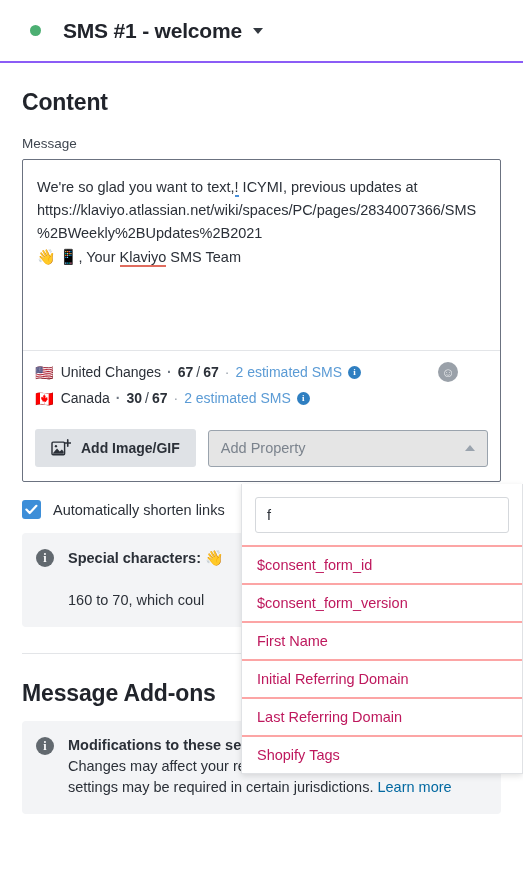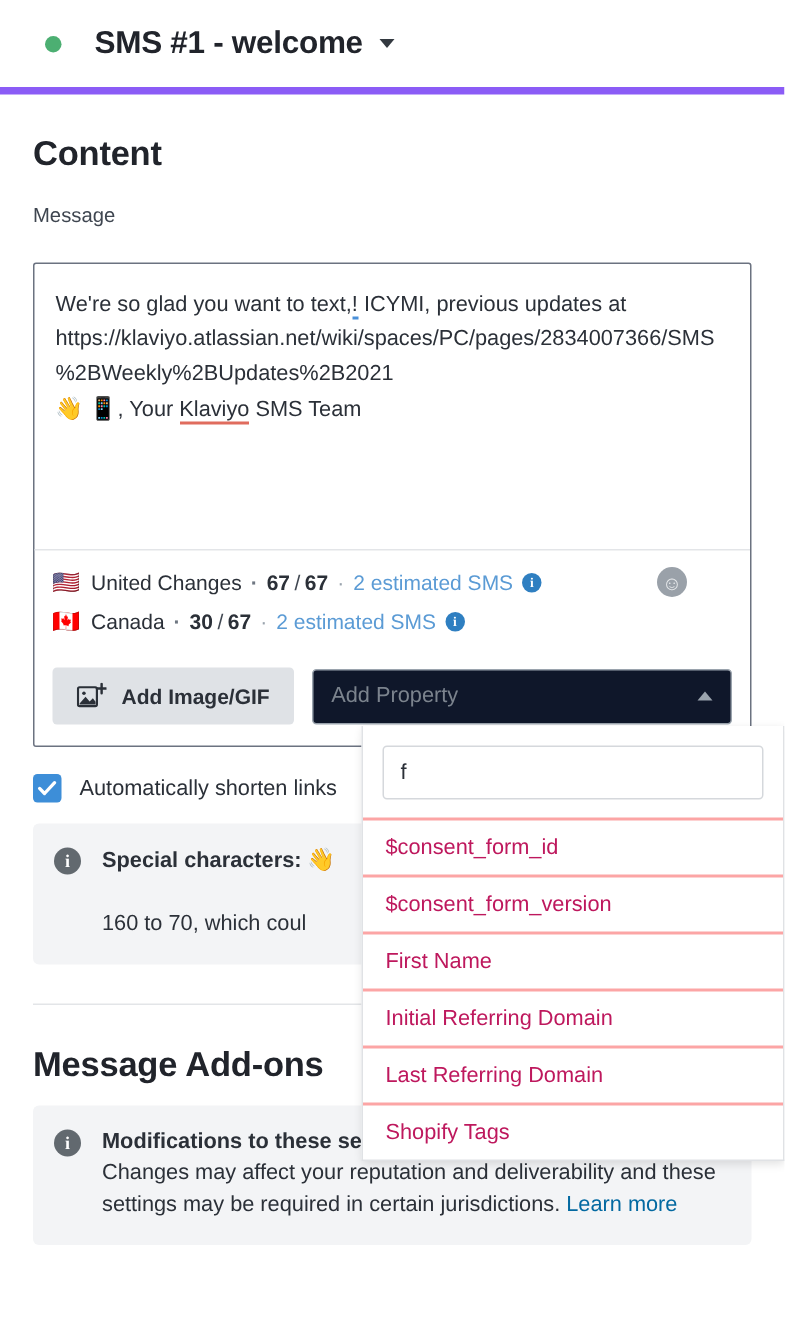--- a/index.html
+++ b/index.html
@@ -12,21 +12,21 @@
     overflow: hidden;
   }
   #root { position: relative; width: 523px; height: 896px; background:#fff; }
 
   
   .header {
     height: 63px;
     display: flex;
     align-items: center;
     padding-left: 30px;
-    border-bottom: 5px solid #8b5cf6;
+    border-bottom: 2px solid #8b5cf6;
     background: #fff;
   }
   .status-dot {
     width: 11px; height: 11px; border-radius: 50%;
     background: #4caf72; flex: none;
   }
   .header-title {
     margin-left: 22px;
     font-size: 21px;
     font-weight: 700;
@@ -48,21 +48,21 @@
     font-size: 23px;
     font-weight: 700;
     color: #21242b;
     padding-top: 26px;
     letter-spacing: -0.15px;
   }
   .field-label {
     font-size: 13.5px;
     color: #3f4650;
     margin-top: 20px;
-    margin-bottom: 24px;
+    margin-bottom: 8px;
   }
 
   
   .composer {
     border: 1px solid #6b7280;
     border-radius: 2px;
     background: #fff;
     position: relative;
   }
   .composer-text {
@@ -133,21 +133,21 @@
     cursor: pointer;
     white-space: nowrap;
   }
   .img-icon { width: 20px; height: 18px; flex:none; }
 
   .select-box {
     flex: 1;
     height: 37px;
     border: 1px solid #9aa3ad;
     border-radius: 3px;
-    background: #0f172a;
+    background: #e5e5e5;
     display: flex; align-items: center;
     padding: 0 12px;
     font-size: 14.5px;
     color: #7b838d;
     position: relative;
     min-width: 0;
   }
   .caret-up {
     margin-left: auto;
     width: 0; height: 0;

